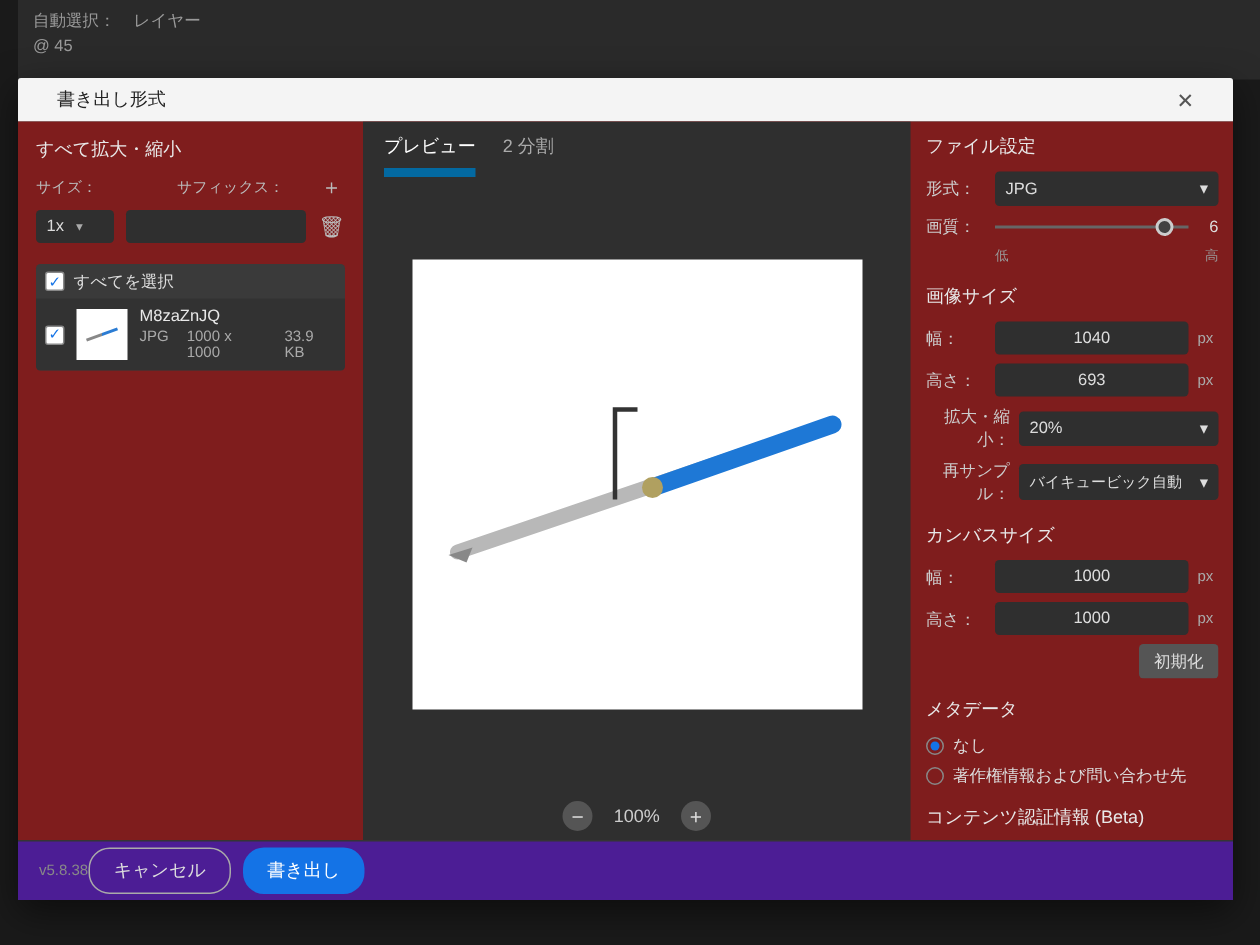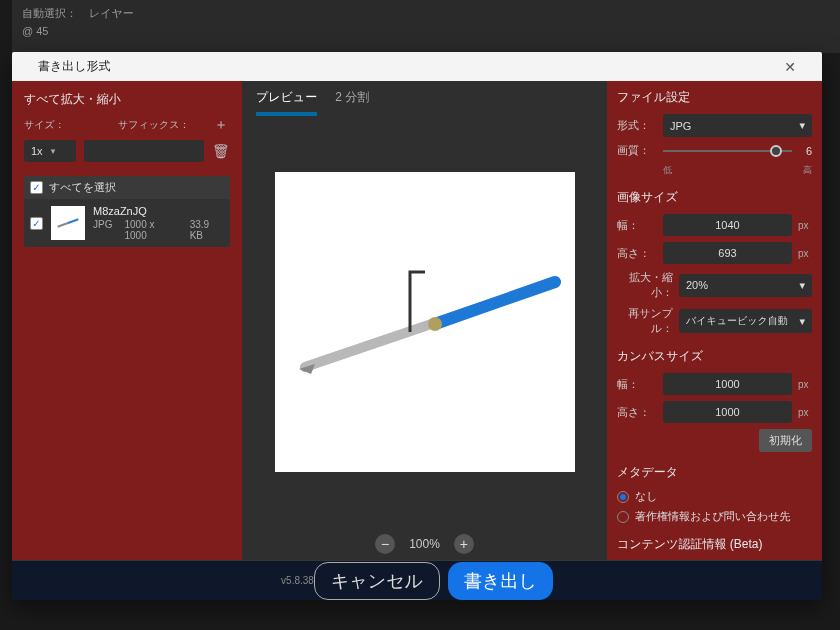--- a/index.html
+++ b/index.html
@@ -30,44 +30,44 @@
   .asset-header { display: flex; align-items: center; gap: 6px; padding: 4px 6px; }
   .checkbox { width: 13px; height: 13px; background: #fff; border: 1px solid #888; border-radius: 2px; display: inline-flex; align-items: center; justify-content: center; font-size: 10px; color: #1473e6; cursor: pointer; }
   .asset-row { display: flex; align-items: center; gap: 8px; padding: 6px 6px; }
   .asset-row.sel { background: #323232; }
   .thumb { width: 34px; height: 34px; background: #fff; display: flex; align-items: center; justify-content: center; }
   .thumb-line { width: 22px; height: 2px; background: linear-gradient(90deg,#888 50%,#2b7cd3 50%); transform: rotate(-20deg); }
   .asset-name { font-size: 11px; color: #e8e8e8; flex: 1; }
   .panel-center { flex: 1; display: flex; flex-direction: column; background: #2f2f2f; }
   .tabs { display: flex; gap: 18px; padding: 8px 14px 0; font-size: 12px; color: #aaa; }
   .tab { cursor: pointer; padding-bottom: 6px; }
-  .tab.active { color: #fff; border-bottom: 4px solid #0369a1; }
+  .tab.active { color: #fff; border-bottom: 6px solid #0369a1; }
   .preview-area { flex: 1; display: flex; align-items: center; justify-content: center; padding: 14px; }
   .preview-canvas { width: 300px; height: 300px; background: #fff; position: relative; }
   .preview-footer { display: flex; align-items: center; justify-content: center; gap: 14px; padding: 6px; color: #ccc; font-size: 12px; }
   .zoom-btn { width: 20px; height: 20px; border-radius: 50%; background: #555; color: #ddd; display: flex; align-items: center; justify-content: center; cursor: pointer; font-size: 14px; }
   .panel-right { width: 215px; padding: 8px 10px 4px; color: #ddd; font-size: 11px; overflow-y: auto; }
   .panel-right .section { margin-bottom: 12px; }
   .form-row { display: flex; align-items: center; gap: 6px; margin-bottom: 6px; }
   .form-label { width: 40px; text-align: left; color: #ccc; font-size: 11px; }
   .form-label-wide { width: 56px; text-align: right; color: #ccc; font-size: 11px; }
   .rsel, .rinp { background: #2f2f2f; border: none; color: #ddd; padding: 5px 7px; border-radius: 3px; font-size: 11px; flex: 1; display: flex; justify-content: space-between; align-items: center; cursor: pointer; }
   .rinp { cursor: text; justify-content: center; }
   .unit { color: #aaa; font-size: 10px; width: 14px; }
   .slider-row { display: flex; align-items: center; gap: 6px; }
   .slider-track { flex: 1; height: 2px; background: #666; position: relative; }
   .slider-thumb { position: absolute; right: 10px; top: -5px; width: 12px; height: 12px; border: 2px solid #ccc; border-radius: 50%; background: #424242; cursor: pointer; }
   .slider-labels { display: flex; justify-content: space-between; font-size: 9px; color: #999; margin-top: 2px; padding-left: 46px; }
   .radio-row { display: flex; align-items: center; gap: 6px; margin-bottom: 5px; cursor: pointer; }
   .radio { width: 12px; height: 12px; border: 1px solid #888; border-radius: 50%; display: inline-flex; align-items: center; justify-content: center; }
   .radio.sel::after { content: ""; width: 6px; height: 6px; background: #1473e6; border-radius: 50%; }
-  .footer { height: 40px; background: #0f172a; display: flex; align-items: center; justify-content: center; padding: 0 14px; border-top: 1px solid #353535; }
+  .footer { height: 40px; background: #4c1d95; display: flex; align-items: center; justify-content: flex-start; padding: 0 14px; border-top: 1px solid #353535; }
   .version { color: #888; font-size: 10px; }
   .footer-btns { display: flex; gap: 8px; }
-  .btn { padding: 6px 16px; border-radius: 14px; font-size: 18px; cursor: pointer; border: none; }
+  .btn { padding: 6px 16px; border-radius: 14px; font-size: 12px; cursor: pointer; border: none; }
   .btn-secondary { background: transparent; border: 1px solid #aaa; color: #ddd; }
   .btn-primary { background: #1473e6; color: #fff; }
   .reset-btn { background: #555; color: #ddd; padding: 4px 10px; border: none; border-radius: 3px; font-size: 11px; cursor: pointer; float: right; }
   .tool-svg { position: absolute; top: 0; left: 0; }
 </style>
 </head>
 <body>
 
 <div class="app-bg">
   <div class="app-bg-row">

